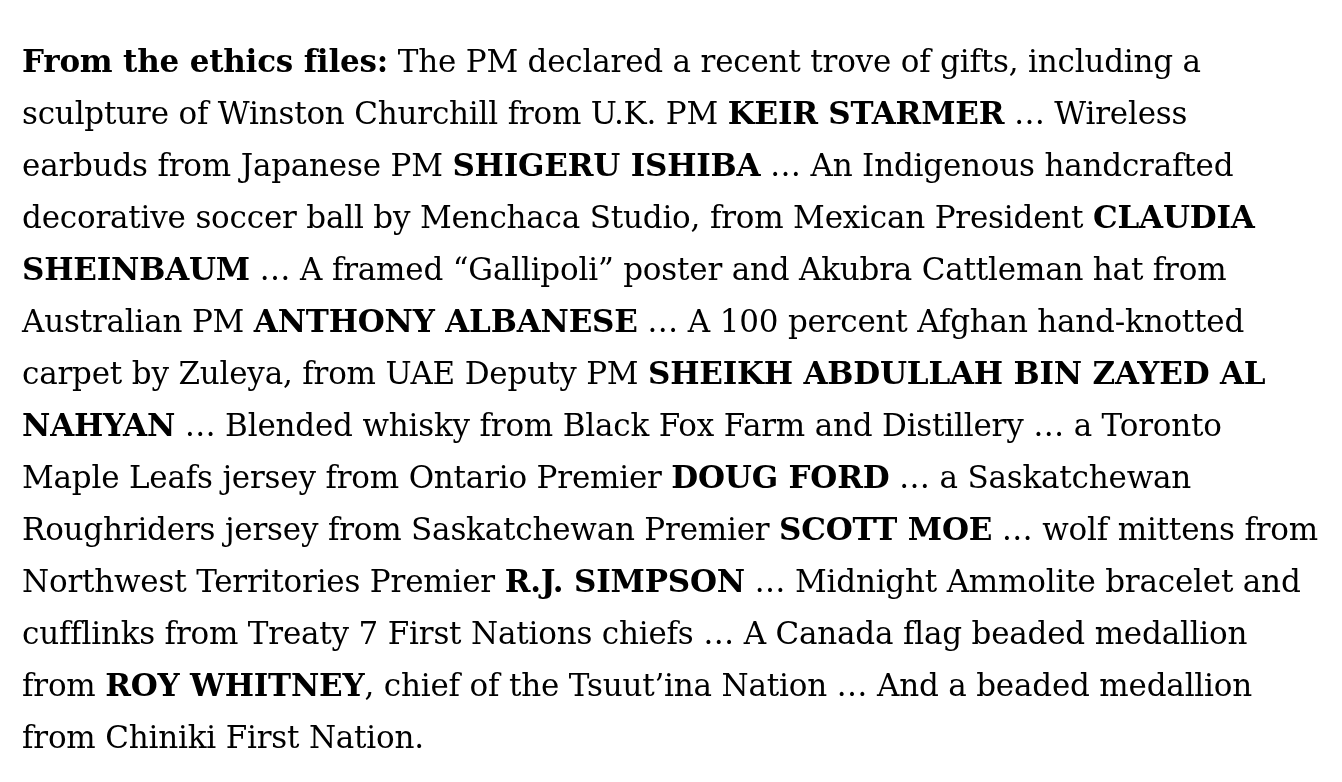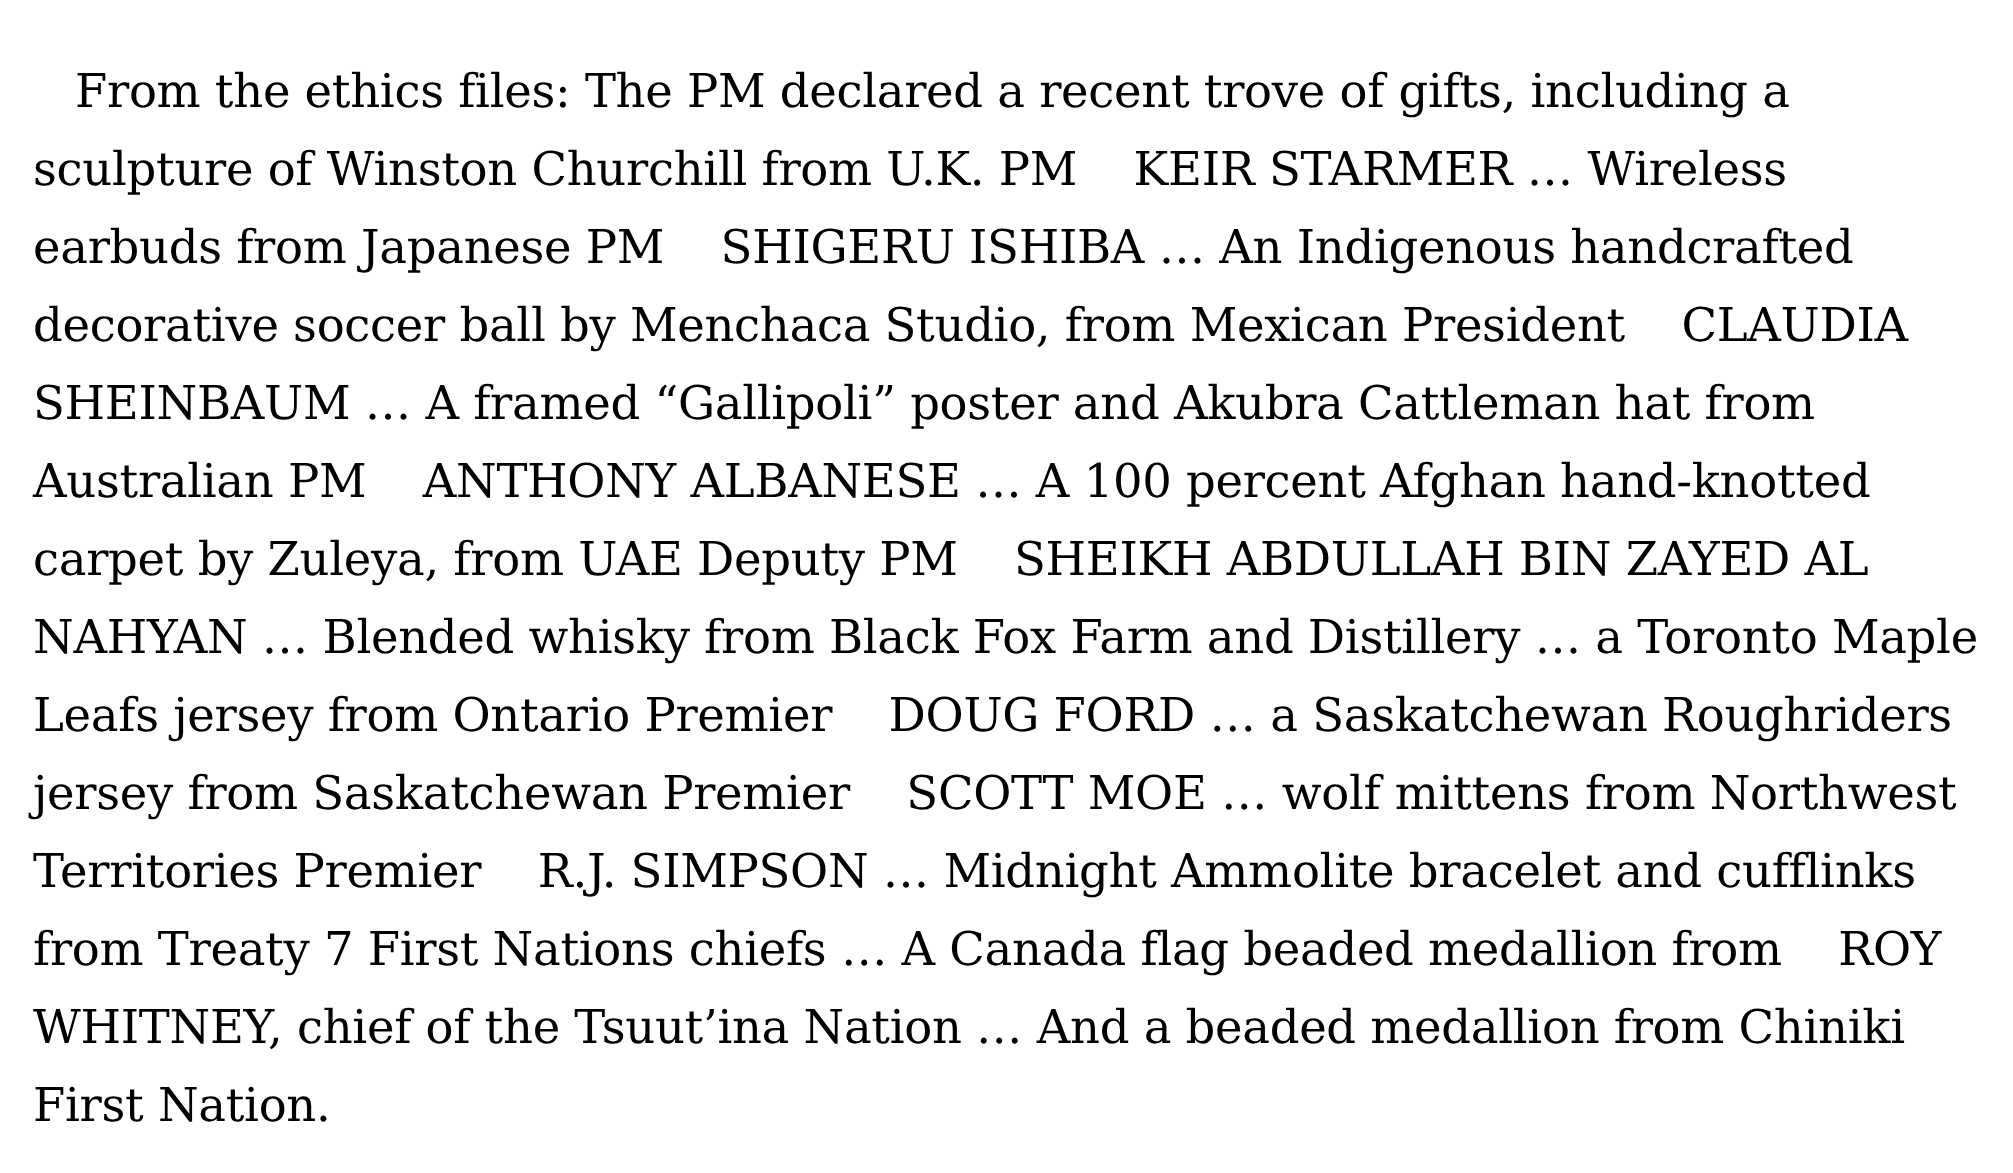--- a/index.html
+++ b/index.html
@@ -17,22 +17,21 @@
     width: 1342px;
     padding: 4px 20px 0 22px;
     font-family: "DejaVu Serif", "Liberation Serif", serif;
     font-size: 31px;
     line-height: 52px;
     color: #000000;
     text-align: left;
     letter-spacing: -0.2px;
   }
   .article-body b {
-    font-weight: normal;
-    margin-left: 28px;
+    font-weight: bold;
   }
 </style>
 </head>
 <body>
 
 <main>
   <p class="article-body"><b>From the ethics files:</b><span> The PM declared a recent trove of gifts, including a sculpture of Winston Churchill from U.K. PM </span><b>KEIR STARMER</b><span> … Wireless earbuds from Japanese PM </span><b>SHIGERU ISHIBA</b><span> … An Indigenous handcrafted decorative soccer ball by Menchaca Studio, from Mexican President </span><b>CLAUDIA SHEINBAUM</b><span> … A framed “Gallipoli” poster and Akubra Cattleman hat from Australian PM </span><b>ANTHONY ALBANESE</b><span> … A 100 percent Afghan hand-knotted carpet by Zuleya, from UAE Deputy PM </span><b>SHEIKH ABDULLAH BIN ZAYED AL NAHYAN</b><span> … Blended whisky from Black Fox Farm and Distillery … a Toronto Maple Leafs jersey from Ontario Premier </span><b>DOUG FORD</b><span> … a Saskatchewan Roughriders jersey from Saskatchewan Premier </span><b>SCOTT MOE</b><span> … wolf mittens from Northwest Territories Premier </span><b>R.J. SIMPSON</b><span> … Midnight Ammolite bracelet and cufflinks from Treaty 7 First Nations chiefs … A Canada flag beaded medallion from </span><b>ROY WHITNEY</b><span>, chief of the Tsuut’ina Nation … And a beaded medallion from Chiniki First Nation.</span></p>
 </main>
 
 </body></html>

